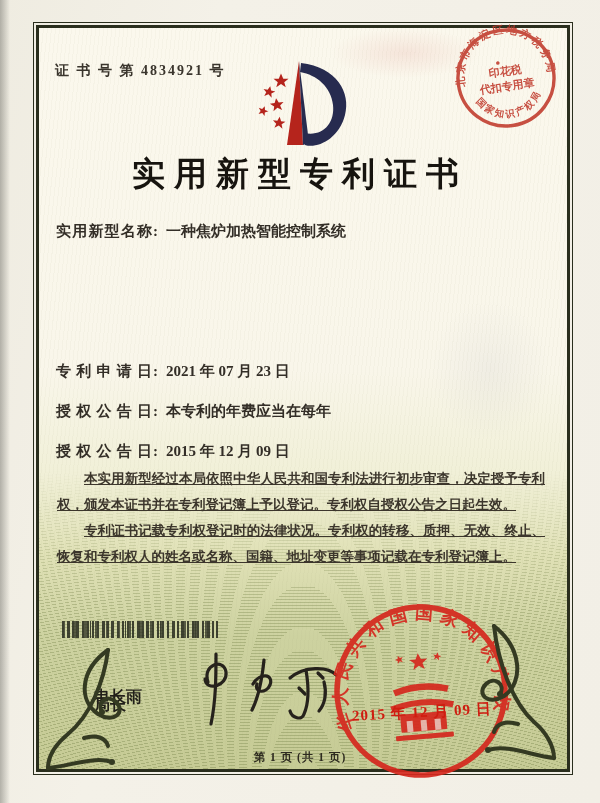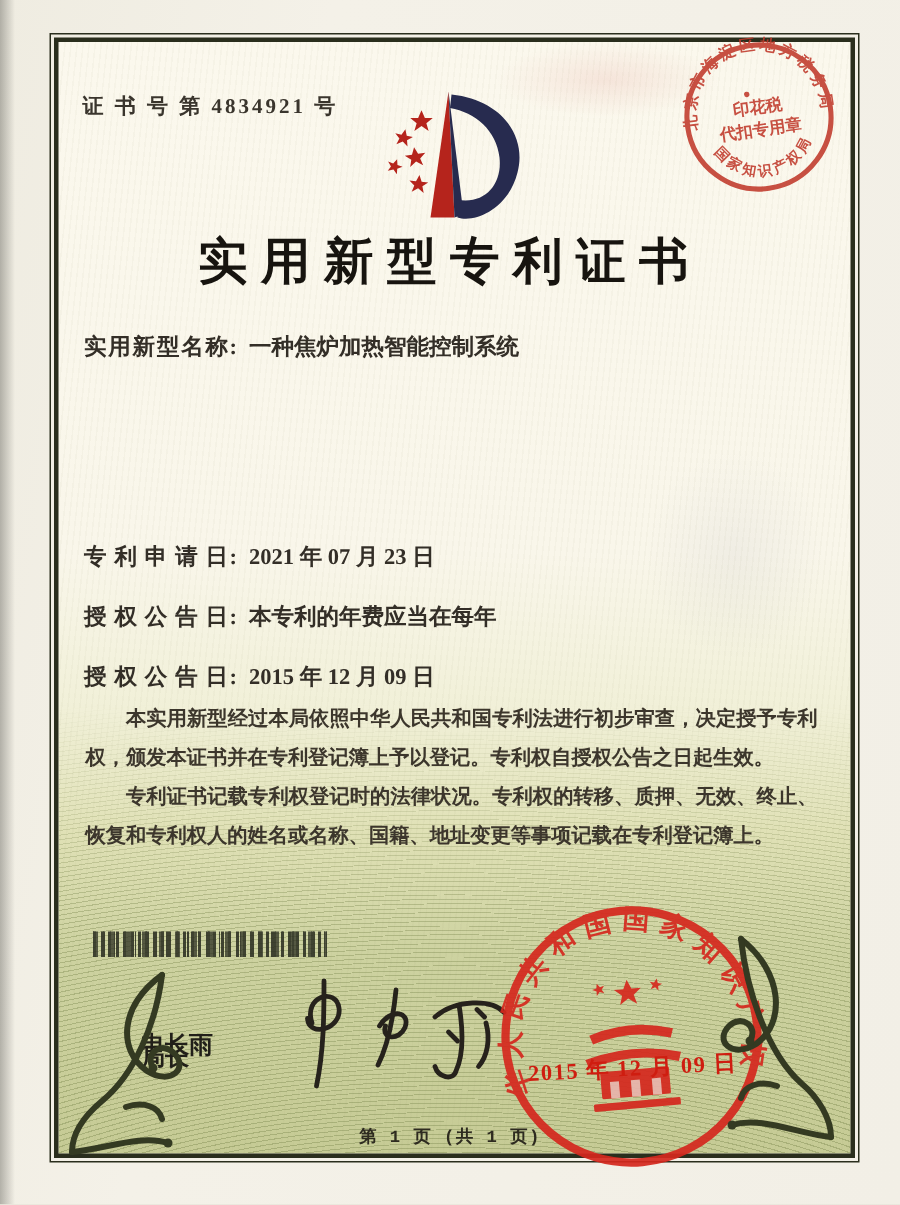--- a/index.html
+++ b/index.html
@@ -37,21 +37,21 @@
     position:absolute; left:0; right:0; top:152px; text-align:center;
     font-size:33px; font-weight:700; letter-spacing:9px; color:#17140f;
   }
   .field{position:absolute; left:56px; font-size:15px; font-weight:700; color:#332e27; white-space:nowrap;}
   .field .lbl{display:inline-block; width:96px; text-align:justify; text-align-last:justify;}
   .field .col{display:inline-block; margin:0 8px 0 1px;}
   .paras{
     position:absolute; left:57px; top:466px; width:488px;
     font-size:13.5px; line-height:1.92; text-align:justify; color:#3c362c;
   }
-  .paras p{margin:0; text-indent:2em; font-weight:600;}
+  .paras p{margin:0; text-indent:2em; font-weight:600;text-decoration:underline;}
   .barcode{
     position:absolute; left:62px; top:621px; width:156px; height:17px; opacity:.85;
     background:
       repeating-linear-gradient(90deg,#272a1e 0 2px,transparent 2px 5px),
       repeating-linear-gradient(90deg,#272a1e 0 1px,transparent 1px 7px),
       repeating-linear-gradient(90deg,rgba(39,42,30,.85) 0 3px,transparent 3px 11px);
   }
   .signer-title{position:absolute; left:94px; top:695px; font-size:16px; font-weight:700; color:#211f19;
     font-family:"Liberation Sans","DejaVu Sans",sans-serif;}
   .signer-name{position:absolute; left:94px; top:687px; font-size:16px; font-weight:700; color:#211f19;
@@ -61,21 +61,21 @@
   .seal{position:absolute; left:330px; top:600px; transform:rotate(-5deg); opacity:.92;}
   .seal-date{
     position:absolute; left:352px; top:703px; transform:rotate(-3deg);
     color:#cf1d10; font-size:15px; font-weight:700; letter-spacing:1px; white-space:nowrap;
   }
   .ornament{position:absolute;}
   .orn-left{left:38px; top:642px;}
   .orn-right{left:468px; top:612px;}
   .footer{
     position:absolute; left:0; right:0; top:750px; text-align:center;
-    font-size:11.5px; font-weight:700; letter-spacing:1px; color:#2e2b20;font-family:Liberation Mono, monospace;
+    font-size:11.5px; font-weight:700; letter-spacing:1px; color:#2e2b20;
   }
 </style>
 </head>
 <body>
 
 <div class="page">
 
   <div class="frame"></div>
   <div class="waves"></div>
 

